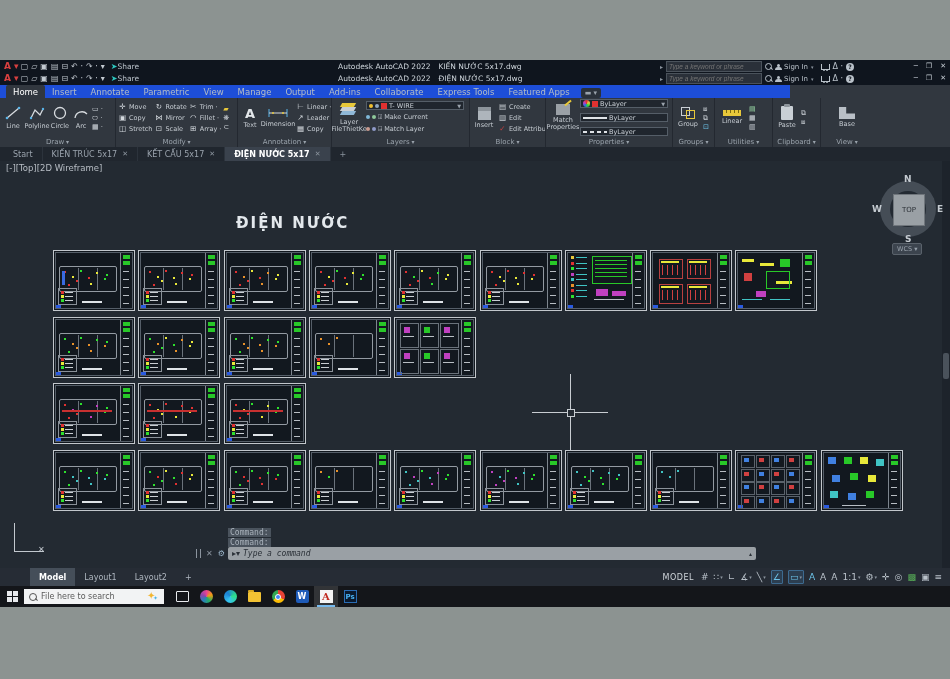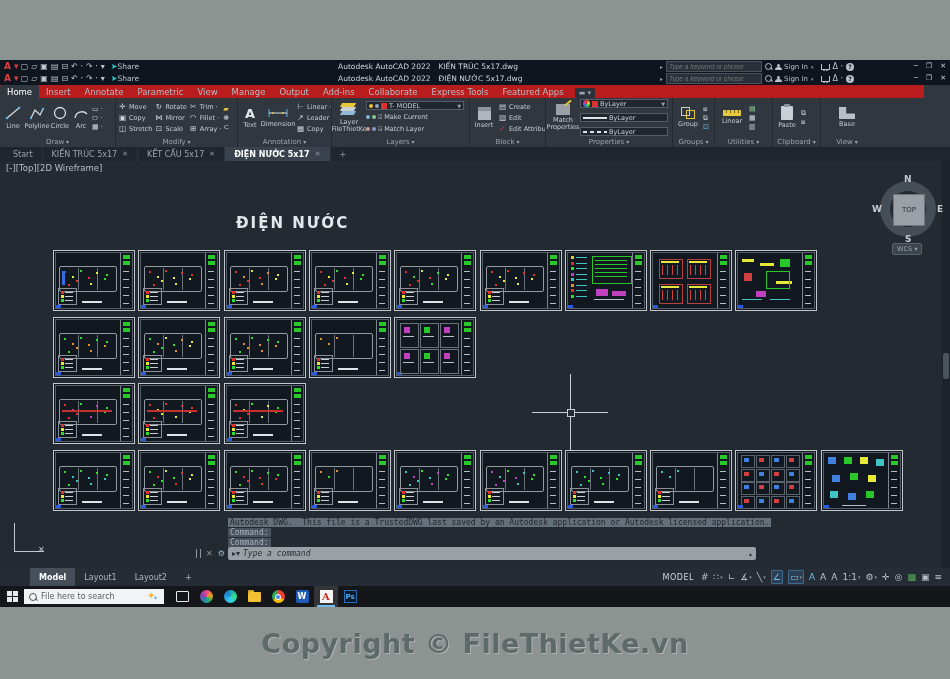--- a/index.html
+++ b/index.html
@@ -31,21 +31,21 @@
   .mag::after{content:"";position:absolute;left:4px;top:4px;width:3px;height:1px;background:#b9c1c9;transform:rotate(45deg);}
   .person{width:6px;height:6px;position:relative;}
   .person::before{content:"";position:absolute;left:2px;top:0;width:3px;height:3px;border-radius:50%;background:#b9c1c9;}
   .person::after{content:"";position:absolute;left:0;top:3px;width:7px;height:3px;border-radius:3px 3px 0 0;background:#b9c1c9;}
   .cart{width:7px;height:5px;border:1px solid #b9c1c9;border-top:none;position:relative;margin-left:4px;}
   .cart::after{content:"";position:absolute;left:1px;top:5px;width:2px;height:2px;border-radius:50%;background:#b9c1c9;box-shadow:3px 0 0 #b9c1c9;}
   .helpq{width:8px;height:8px;border-radius:50%;background:#b9c1c9;color:#10151e;font-size:6px;font-weight:bold;display:flex;align-items:center;justify-content:center;}
   .winbtns{position:absolute;right:4px;top:0;height:12px;display:flex;gap:8px;align-items:center;color:#c3cad1;font-size:7px;}
 
   
-  #ribbontabs{position:absolute;top:25px;left:0;width:924px;height:13px;background:#b91c1c;display:flex;align-items:flex-end;box-sizing:border-box;}
+  #ribbontabs{position:absolute;top:25px;left:0;width:790px;height:13px;background:#1d4ed8;display:flex;align-items:flex-end;padding-left:6px;box-sizing:border-box;}
   .rtab{padding:2px 7px 1px;font-size:8.5px;color:#b4bcc4;cursor:default;white-space:nowrap;}
   .rtab.active{background:#31373f;color:#fff;border-radius:2px 2px 0 0;}
   .rtab-extra{margin-left:4px;color:#9aa3ac;font-size:7px;background:#2a313a;padding:1px 4px;border-radius:2px;}
 
   
   #ribbon{position:absolute;top:38px;left:0;width:950px;height:49px;background:#31373f;display:flex;}
   .panel{position:relative;height:49px;border-right:1px solid #232830;box-sizing:border-box;display:flex;flex-direction:column;flex:none;}
   .pbody{flex:1;display:flex;align-items:center;padding:1px 2px;gap:2px;overflow:hidden;}
   .plabel{height:10px;font-size:7px;color:#9aa3ac;text-align:center;line-height:10px;white-space:nowrap;}
   .plabel::after{content:" ▾";font-size:6px;}
@@ -204,21 +204,21 @@
             <span>▤</span>
             <span>⊟</span>
             <span>↶ ·</span>
             <span>↷ ·</span>
             <span>▾</span>
           </div>
           <span class="sharearrow">➤</span>
           <span style="font-size: 7.5px;">Share</span>
           <div class="ttitle">
             <span>Autodesk AutoCAD 2022</span>
-            <span>KIẾN TRÚC 5x17.dwg</span>
+            <span>KIẾN NƯỚC 5x17.dwg</span>
           </div>
           <div class="tsearch">
             <span style="font-size: 6px; color: rgb(139, 148, 158);">▸</span>
             <input placeholder="Type a keyword or phrase" style="">
             <div class="mag"></div>
             <div class="person"></div>
             <span style="font-size: 7px;">Sign In</span>
             <span style="font-size: 5px; color: rgb(139, 148, 158);">▾</span>
             <div class="cart"></div>
             <span style="font-size: 8px;">Δ ·</span>
@@ -402,21 +402,21 @@
                 <i></i>
                 <i></i>
               </div>
             <span>Layer FileThietKe</span>
           </div>
           <div class="mcol" style="flex:1;gap:2px;">
             <div class="combo" style="width:98px">
               <span class="dot" style="background:#f0c030;width:4px;height:4px;"></span>
               <span class="dot" style="background:#8fa8c0;width:4px;height:4px;"></span>
               <span class="sw-red"></span>
-              <span>T- MODEL</span>
+              <span>T- WIRE</span>
               <span class="car">▼</span>
             </div>
             <div class="minibtn">
               <span class="dotrow">
                 <span class="dot" style="background:#7fb8d8;width:4px;height:4px;"></span>
                 <span class="dot" style="background:#8fc89a;width:4px;height:4px;"></span>
               </span>
               <span class="sicon">⍗</span>
               <span>Make Current</span>
             </div>
@@ -1514,21 +1514,20 @@
           <div class="v"></div>
           <div class="pb"></div>
       </div>
 
       <div id="ucs">
         <div class="vy"></div>
           <div class="hx"></div>
           <div class="xm">✕</div>
       </div>
 
-      <div id="trusted" class="cmdline">Autodesk DWG.  This file is a TrustedDWG last saved by an Autodesk application or Autodesk licensed application.</div>
       <div class="cmdline" style="left:228px;top:367px;"><span class="cmdtxt">Command:</span></div>
       <div class="cmdline" style="left:228px;top:377px;"><span class="cmdtxt">Command:</span></div>
       <div id="cmdicons">
         <div class="draghandle"></div>
         <span>✕</span>
         <span style="color:#9ab4c8">⚙</span>
       </div>
       <div id="cmdbar">
         <span class="pr">▸▾</span>
         <span class="ph">Type a command</span>
@@ -1645,16 +1644,13 @@
         </div>
         <div class="app active">
           <div class="ic-acad">A</div>
         </div>
         <div class="app">
           <div class="ic-ps">Ps</div>
         </div>
       </div>
   </div>
 
-  <div id="band">
-    <div id="watermark">Copyright © FileThietKe.vn</div>
-  </div>
 </div>
 
 </body></html>

